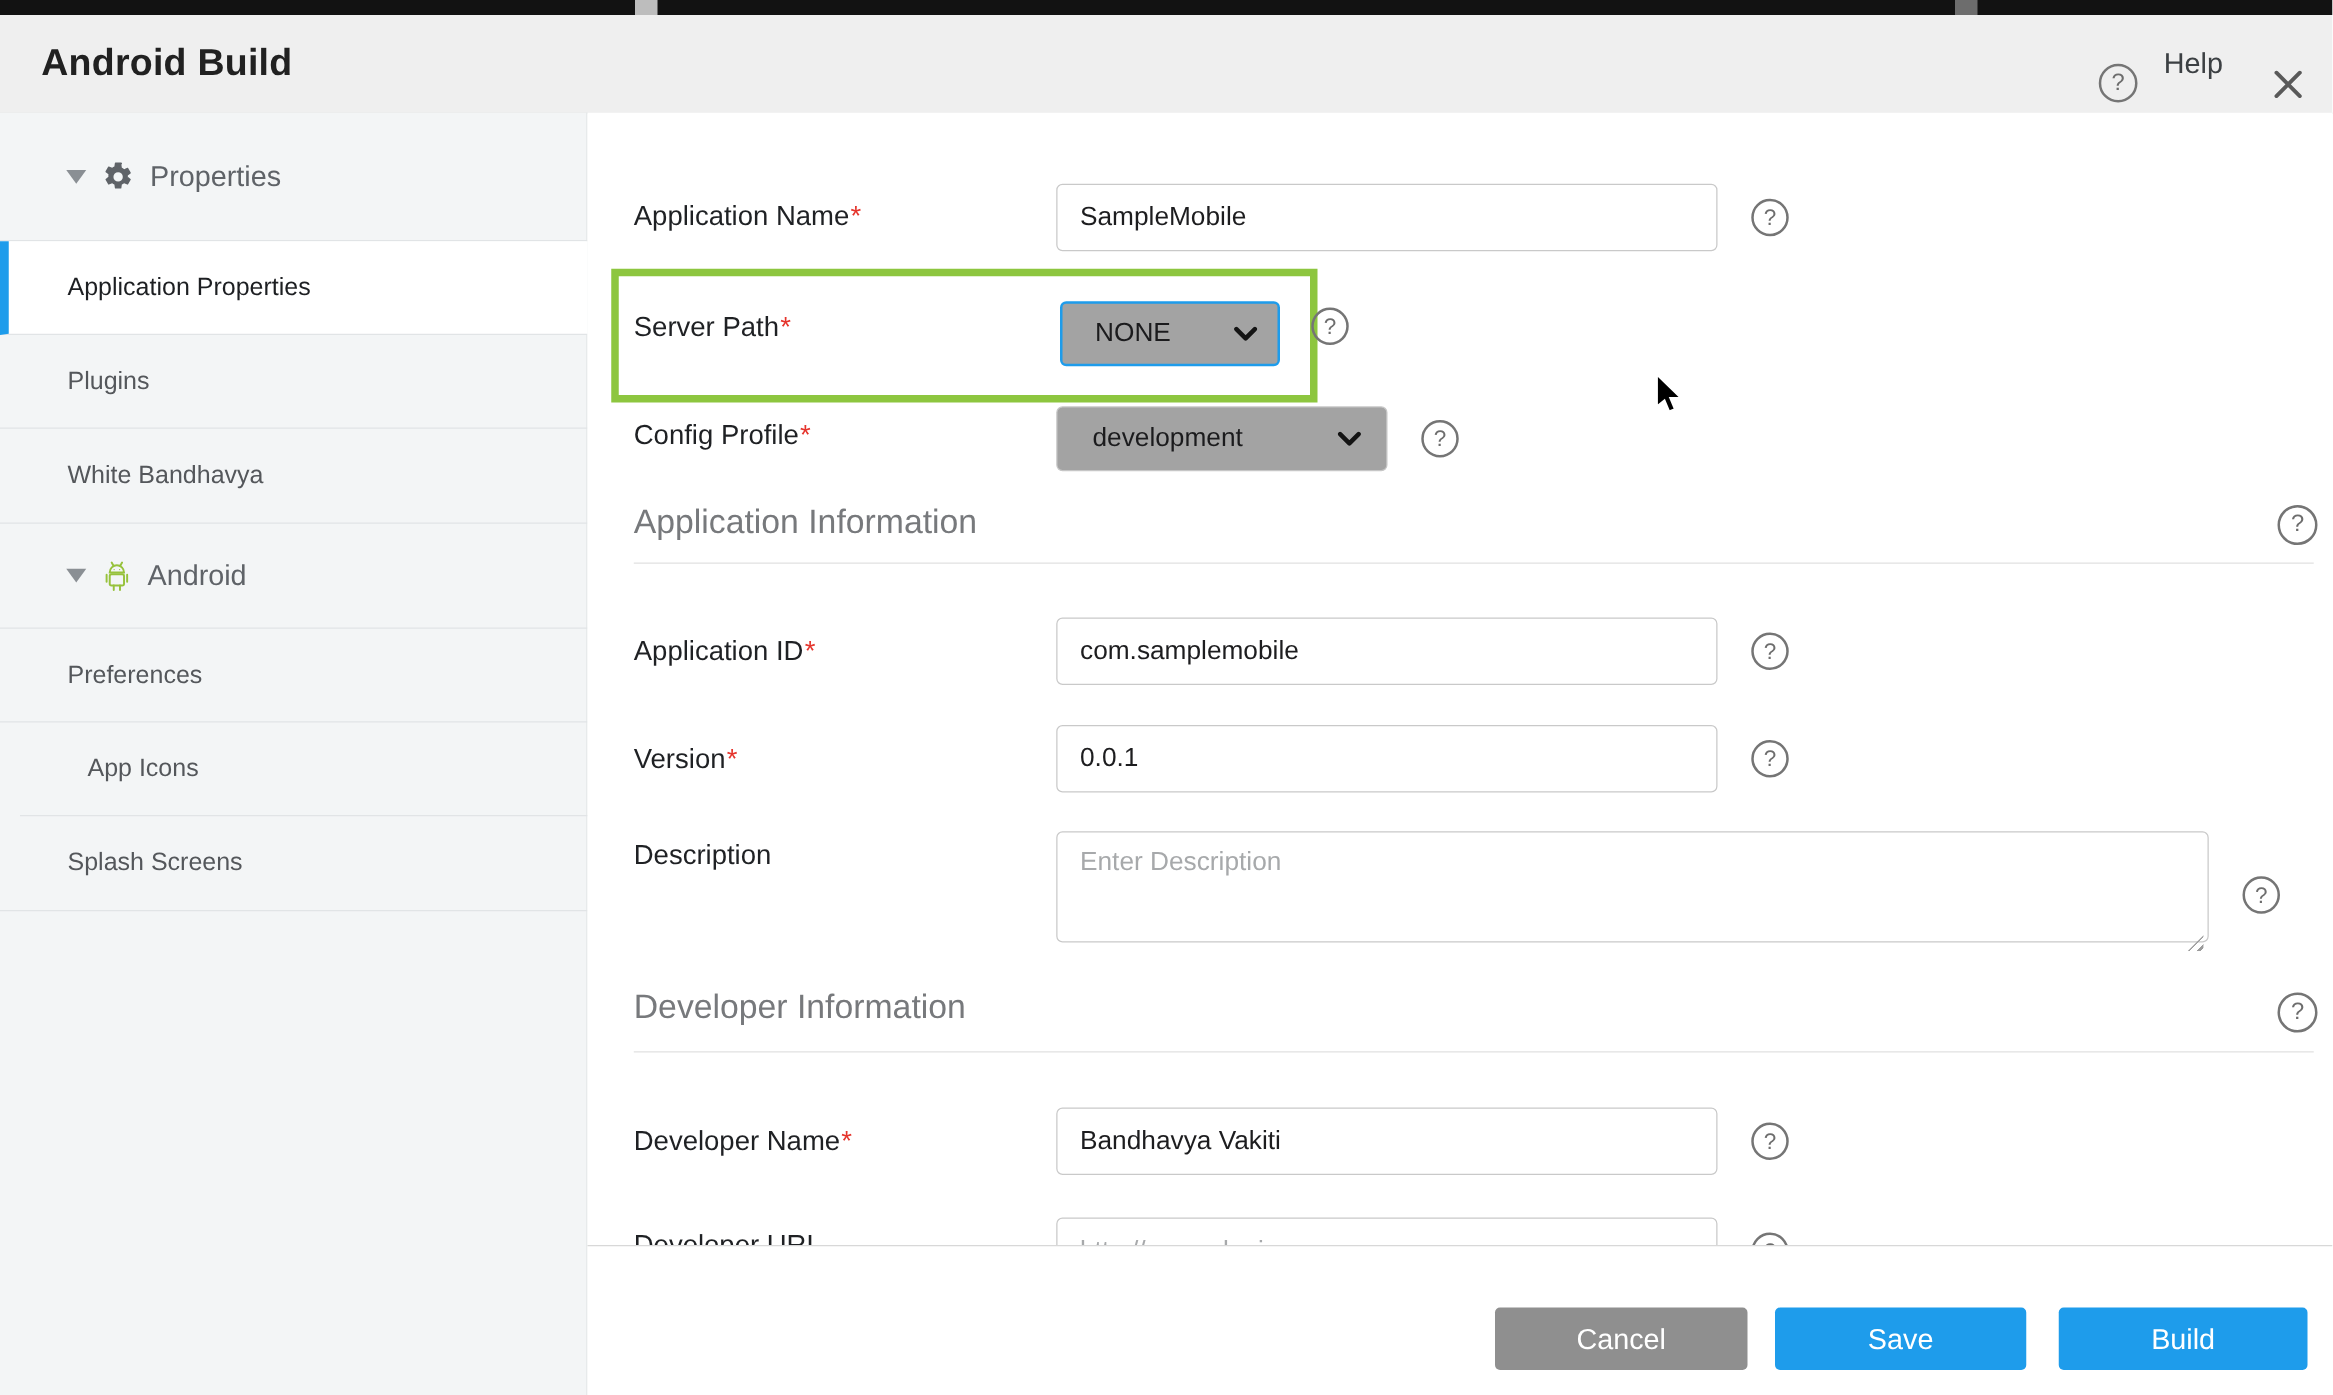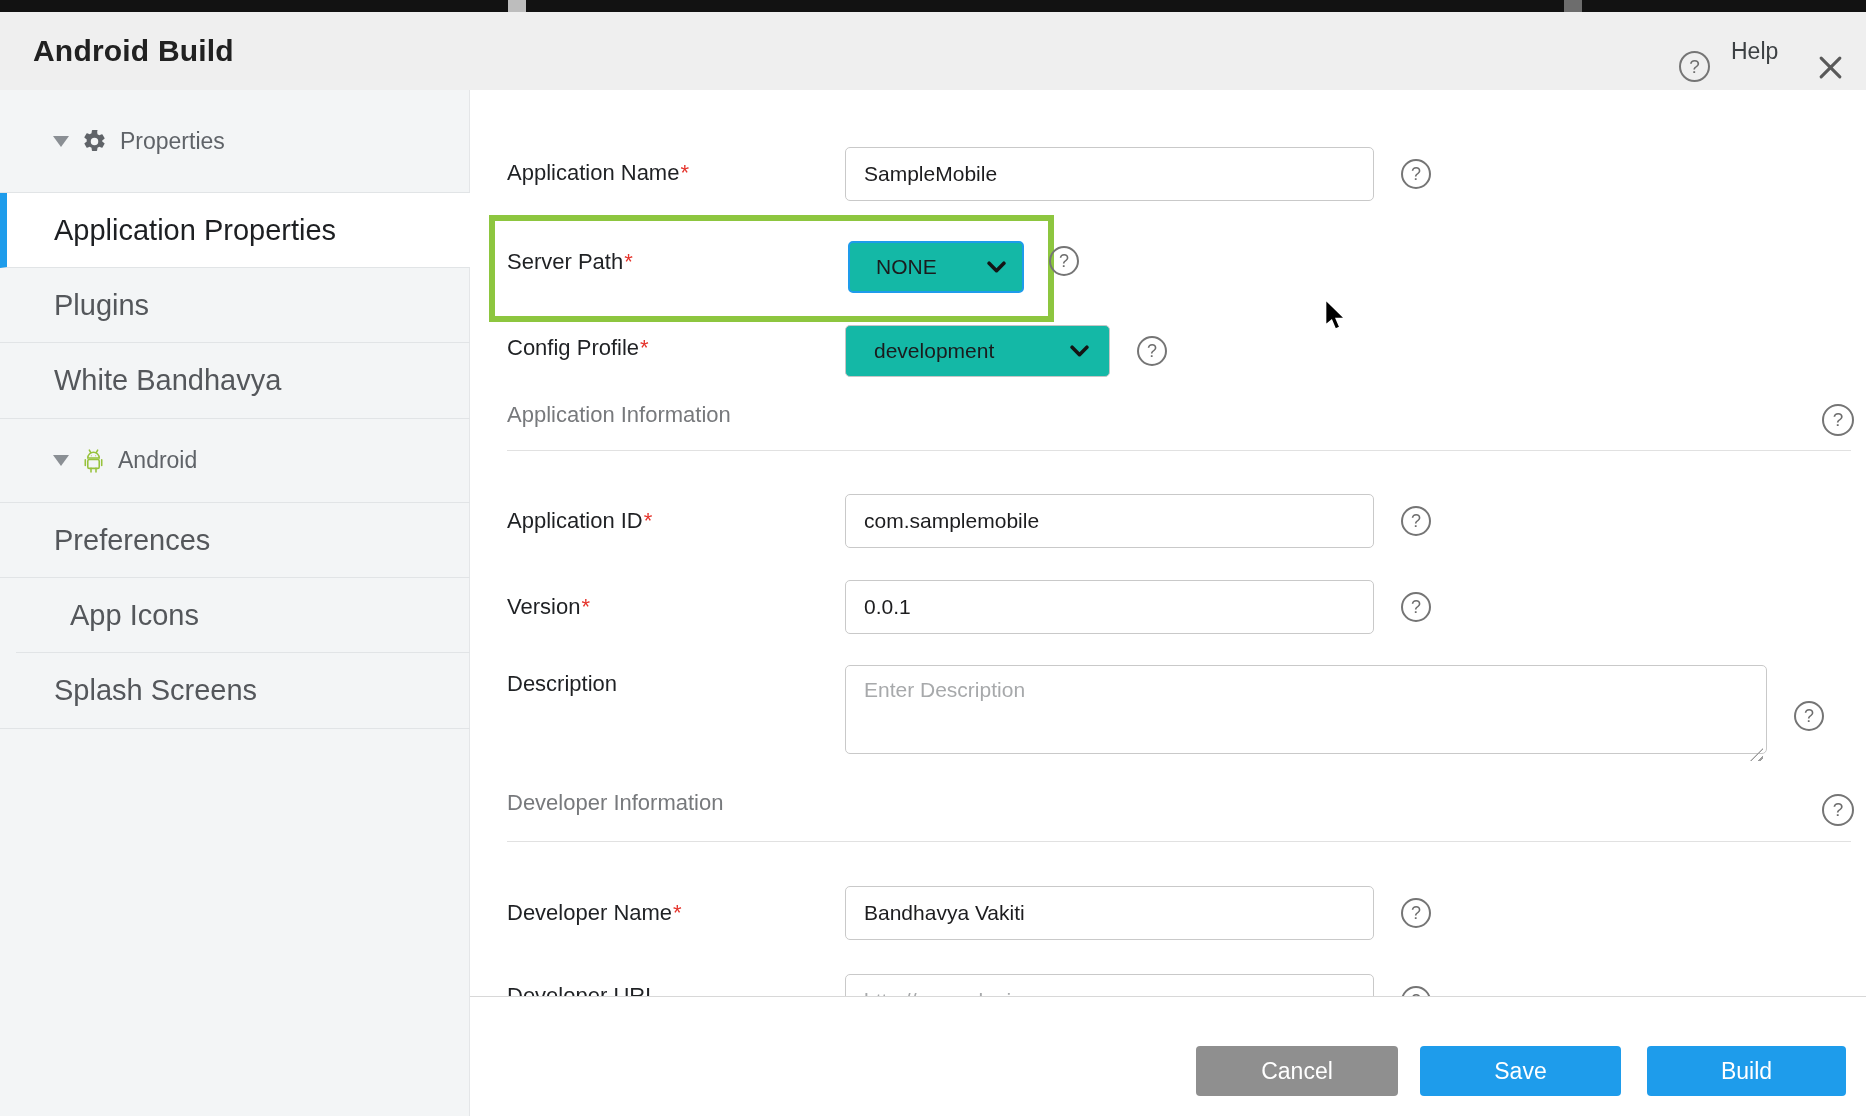--- a/index.html
+++ b/index.html
@@ -19,40 +19,40 @@
     display:flex;align-items:center;justify-content:center;background:transparent;}
   .hdr-help-ic{position:absolute;left:1679px;top:39px;width:31px;height:31px;font-size:19px;}
   .hdr-help-txt{position:absolute;left:1731px;top:50%;transform:translateY(-50%);font-size:23px;color:#3c4043;cursor:default;}
   .hdr-close{position:absolute;left:1817px;top:42px;width:27px;height:27px;cursor:pointer;}
   
   .sidebar{position:absolute;left:0;top:90px;width:470px;height:1026px;background:#f3f5f6;border-right:1px solid #e4e6e8;box-sizing:border-box;}
   .side-row{position:absolute;left:0;width:470px;display:flex;align-items:center;border-bottom:1px solid #e1e4e6;box-sizing:border-box;cursor:pointer;padding-left:16px;}
   .side-row .tri{width:0;height:0;border-left:8px solid transparent;border-right:8px solid transparent;border-top:11px solid #8a8f94;margin-left:37px;flex:none;}
   .side-row .sicon{margin-left:13px;flex:none;display:flex;align-items:center;}
   .side-head-label{margin-left:13px;font-size:23px;color:#5f6368;}
-  .side-item-label{margin-left:38px;font-size:29px;color:#54575b;text-align:right;}
+  .side-item-label{margin-left:38px;font-size:20px;color:#54575b;text-align:right;}
   .side-row.selected{background:#ffffff;border-left:7px solid #1e9ceb;}
   .side-row.selected .side-item-label{margin-left:31px;color:#1d1f22;}
   
   .main{position:absolute;left:470px;top:90px;width:1396px;height:1026px;background:#ffffff;}
   .form-clip{position:absolute;left:0;top:0;width:1396px;height:907px;overflow:hidden;border-bottom:1px solid #d8d8d8;box-sizing:border-box;}
   .flabel{position:absolute;left:37px;font-size:22px;color:#1f2124;white-space:nowrap;}
   .req{color:#e5342c;margin-left:1px;}
   .tinput{position:absolute;left:375px;width:529px;height:54px;box-sizing:border-box;border:1px solid #c9c9c9;border-radius:5px;
     padding:0 18px;font-family:"Liberation Sans",sans-serif;font-size:21px;color:#1d1d1f;background:#fff;outline:none;}
   .tinput::placeholder{color:#a7a9ab;}
   .fhelp{position:absolute;width:30px;height:30px;font-size:18px;cursor:pointer;}
-  .select{position:absolute;box-sizing:border-box;height:52px;border:1px solid #c6c6c6;border-radius:5px;background:#14b8a6;
+  .select{position:absolute;box-sizing:border-box;height:52px;border:1px solid #c6c6c6;border-radius:5px;background:#a3a3a3;
     display:flex;align-items:center;cursor:pointer;}
   .select .sel-text{font-size:21px;color:#1b1b1d;}
   .select .chev{margin-left:auto;display:flex;align-items:center;}
   .sel-server{left:378px;top:151px;width:176px;border:2px solid #1e9ceb;padding:0 16px 0 26px;}
   .sel-config{left:375px;top:235px;width:265px;padding:0 20px 0 28px;}
   .green-box{position:absolute;left:19px;top:125px;width:565px;height:107px;box-sizing:border-box;border:6px solid #8dc63f;background:transparent;pointer-events:none;}
-  .sect-head{position:absolute;left:37px;font-size:22px;color:#77797c;white-space:nowrap;}
+  .sect-head{position:absolute;left:37px;font-size:27px;color:#77797c;white-space:nowrap;}
   .sect-help{position:absolute;left:1352px;width:32px;height:32px;font-size:19px;cursor:pointer;}
   .rule{position:absolute;left:37px;width:1344px;height:1px;background:#e1e1e1;}
   .tarea{position:absolute;left:375px;top:575px;width:922px;height:89px;box-sizing:border-box;border:1px solid #c9c9c9;border-radius:5px;
     padding:12px 18px;font-family:"Liberation Sans",sans-serif;font-size:21px;color:#1d1d1f;resize:none;outline:none;}
   .tarea::placeholder{color:#a7a9ab;}
   .grip{position:absolute;left:1280px;top:658px;width:13px;height:13px;pointer-events:none;
     clip-path:polygon(100% 0,100% 100%,0 100%);
     background:repeating-linear-gradient(-45deg,rgba(0,0,0,0) 0 2px,#9c9c9c 2px 4px,rgba(0,0,0,0) 4px 6px);}
   
   .btn{position:absolute;top:956px;height:50px;border:none;border-radius:4px;color:#ffffff;font-family:"Liberation Sans",sans-serif;

